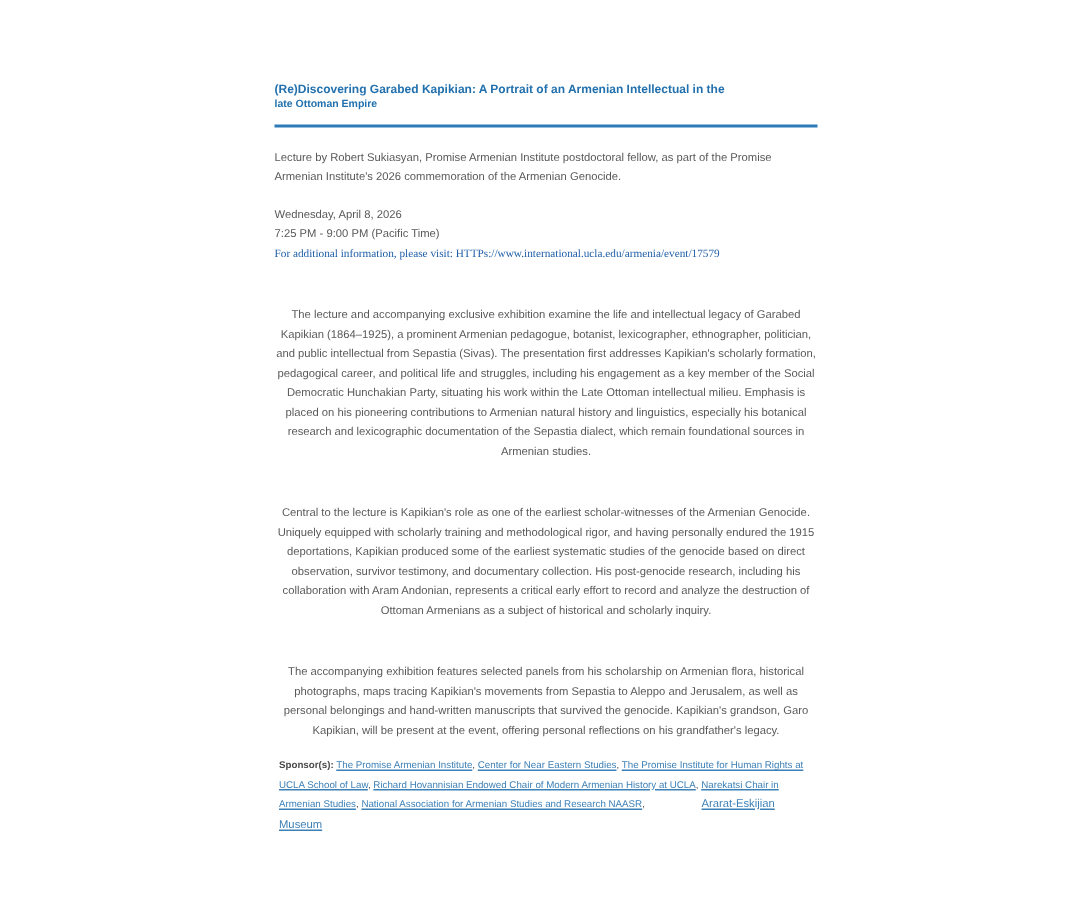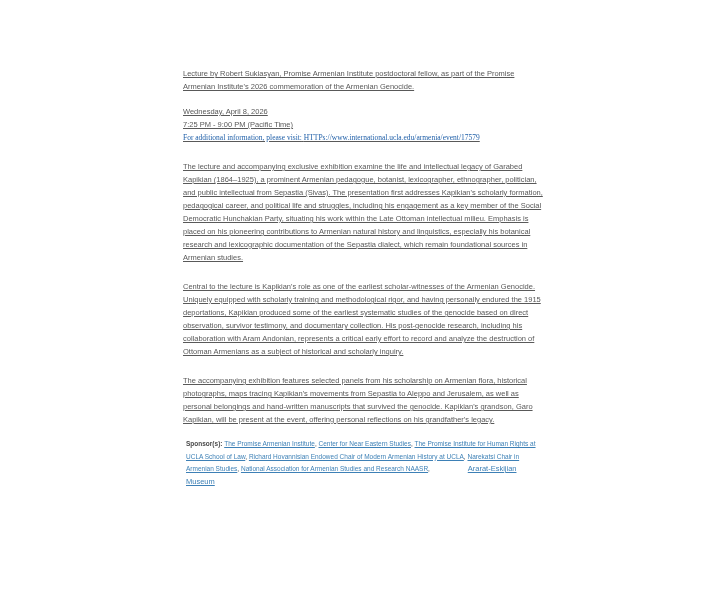--- a/index.html
+++ b/index.html
@@ -34,25 +34,24 @@
     border: none;
     border-top: 2px solid #2e7ab8;
     margin-top: 9px;
     width: 100%;
   }
   
   .body-text {
     font-size: 7.5px;
     line-height: 13px;
     color: #595959;
-    text-decoration: underline;
   }
   .intro { margin-top: 13px; }
   .details { margin-top: 12px; }
-  .para { margin-top: 16px; }
+  .para { margin-top: 28px; text-align: center; }
   .info-line {
     font-family: "Liberation Serif", serif;
     font-size: 7.5px;
     line-height: 13px;
     color: #1f5fa8;
   }
   .info-line a {
     color: inherit;
     text-decoration: none;
     cursor: pointer;
@@ -71,20 +70,27 @@
     text-decoration: underline;
     cursor: pointer;
   }
   .sponsors a.last { font-size: 7.5px; margin-left: 36px; }
 </style>
 </head>
 <body>
 
 <div class="content">
 
+  <header>
+    <h1>
+      <span class="title-line1">(Re)Discovering Garabed Kapikian: A Portrait of an Armenian Intellectual in the</span>
+      <span class="title-line2">late Ottoman Empire</span>
+    </h1>
+    <hr class="title-rule">
+  </header>
 
   <p class="body-text intro">Lecture by Robert Sukiasyan, Promise Armenian Institute postdoctoral fellow, as part of the Promise Armenian Institute's 2026 commemoration of the Armenian Genocide.</p>
 
   <div class="body-text details">
     <div>Wednesday, April 8, 2026</div>
     <div>7:25 PM - 9:00 PM (Pacific Time)</div>
     <div class="info-line">
       <span>For additional information, please visit:</span>
       <a href="#">HTTPs://www.international.ucla.edu/armenia/event/17579</a>
     </div>

